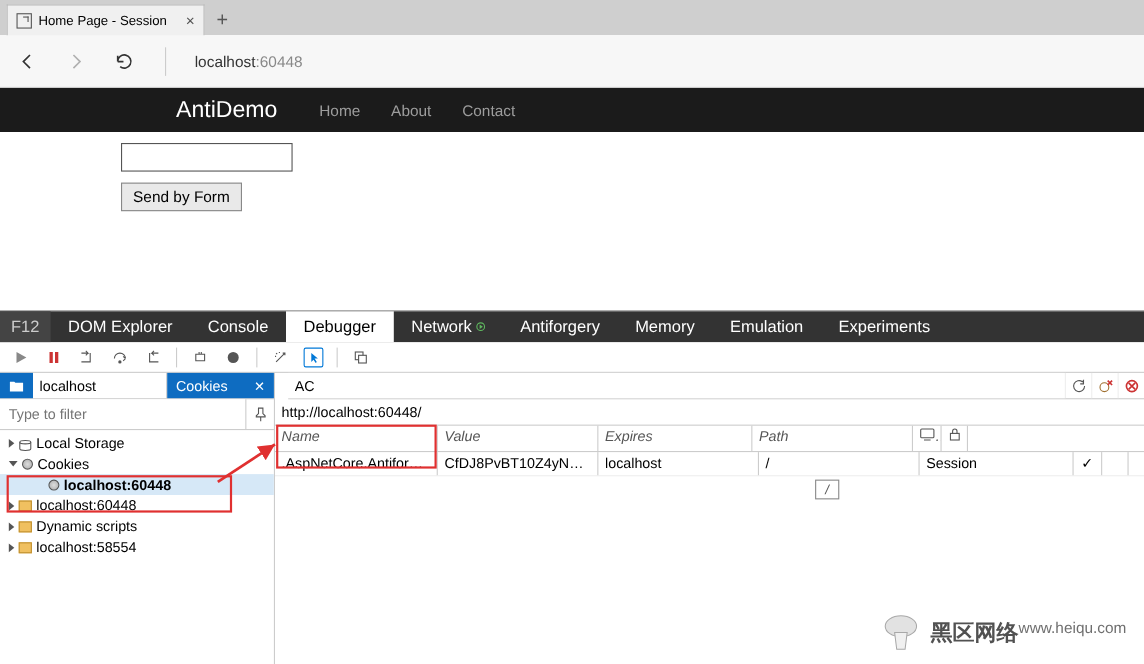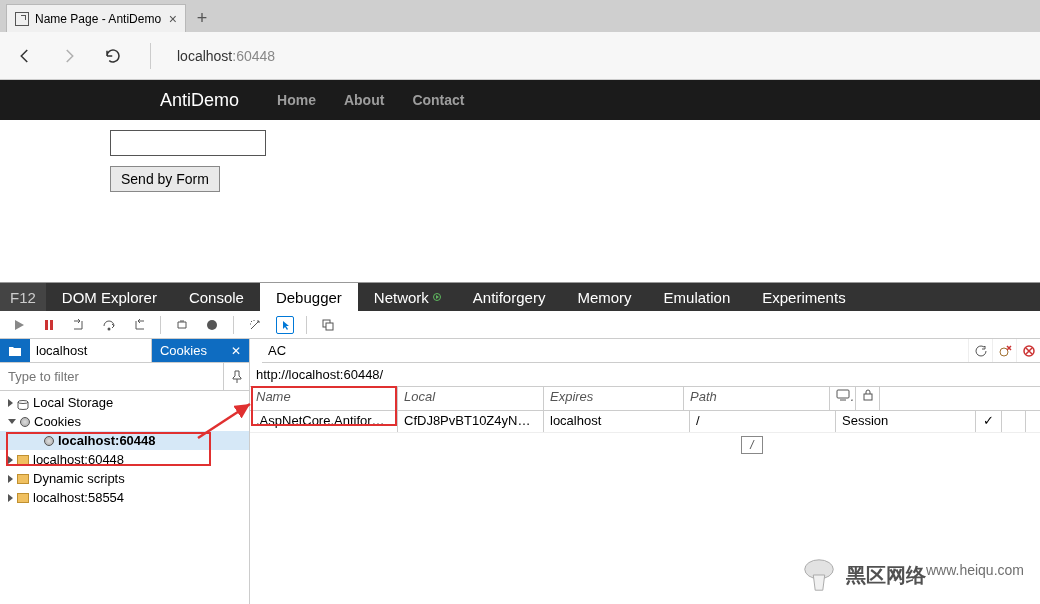--- a/index.html
+++ b/index.html
@@ -17,22 +17,22 @@
 .addr-btn { width: 22px; height: 22px; display: flex; align-items: center; justify-content: center; color: #333; cursor: pointer; }
 .addr-btn svg { width: 18px; height: 18px; }
 .fwd { color: #b0b0b0; }
 .addr-sep { width: 1px; height: 26px; background: #ccc; margin: 0 4px; }
 .url { font-size: 14px; color: #333; }
 .url .port { color: #888; }
 
 
 .page { height: 202px; background: #fff; }
 .page-nav { height: 40px; background: #1b1b1b; display: flex; align-items: center; padding-left: 160px; gap: 28px; color: #fff; }
-.brand { font-size: 18px; font-weight: 400; margin-right: 10px; }
-.page-nav a { color: #9d9d9d; font-size: 14px; text-decoration: none; font-weight: bold; }
+.brand { font-size: 21px; font-weight: 400; margin-right: 10px; }
+.page-nav a { color: #9d9d9d; font-size: 14px; text-decoration: none; }
 .page-body { padding: 0 110px; }
 .text-input { width: 156px; height: 26px; border: 1px solid #555; margin-top: 10px; }
 .send-btn { margin-top: 10px; padding: 4px 10px; background: #e9e9e9; border: 1px solid #888; font-size: 14px; cursor: pointer; }
 .footer { margin-top: 44px; font-size: 14px; color: #333; }
 
 
 .devtools { height: 322px; border-top: 1px solid #999; display: flex; flex-direction: column; background: #fff; }
 .dt-tabs { height: 28px; background: #333; display: flex; align-items: stretch; color: #fff; font-size: 15px; }
 .dt-tabs .f12 { background: #444; padding: 0 10px; display: flex; align-items: center; color: #ccc; }
 .dt-tab { padding: 0 16px; display: flex; align-items: center; gap: 4px; cursor: pointer; }
@@ -104,21 +104,21 @@
 .watermark .mush { width: 38px; height: 38px; }
 .watermark .txt { display: flex; font-size: 14px; color: #555; }
 .watermark .cn { font-size: 20px; font-weight: bold; color: #333; }
 </style>
 </head>
 <body>
 
 <div class="browser-tabs">
   <div class="tab">
     <span class="page-icon"></span>
-    <span>Name Page - AntiDemo</span>
+    <span>Home Page - Session</span>
     <span class="close">×</span>
   </div>
   <div class="new-tab">+</div>
 </div>
 
 <div class="addr-bar">
   <div class="addr-btn">
     <svg viewBox="0 0 24 24">
         <path d="M15 4l-8 8 8 8" stroke="currentColor" stroke-width="2" fill="none"></path>
       </svg>
@@ -304,21 +304,21 @@
         <div class="rt-btn red-cookie">
             <svg viewBox="0 0 14 14">
               <circle cx="7" cy="7" r="5" fill="none" stroke="#c33" stroke-width="1.5"></circle>
               <path d="M4 4l6 6M10 4l-6 6" stroke="#c33" stroke-width="1.5"></path>
             </svg>
           </div>
       </div>
       <div class="url-row">http://localhost:60448/</div>
       <div class="grid-head">
         <div class="gc gc-name">Name</div>
-        <div class="gc gc-domain">Local</div>
+        <div class="gc gc-domain">Value</div>
         <div class="gc gc-expires">Expires</div>
         <div class="gc gc-path">Path</div>
         <div class="gc gc-http"><svg width="14" height="12" viewBox="0 0 14 12">
               <rect x="1" y="1" width="12" height="8" rx="1" stroke="#555" fill="none"></rect>
               <path d="M4 11h6" stroke="#555"></path>
             </svg></div>
         <div class="gc gc-secure"><svg width="10" height="12" viewBox="0 0 10 12">
               <rect x="1" y="5" width="8" height="6" stroke="#555" fill="none"></rect>
               <path d="M3 5V3a2 2 0 0 1 4 0v2" stroke="#555" fill="none"></path>
             </svg></div>

